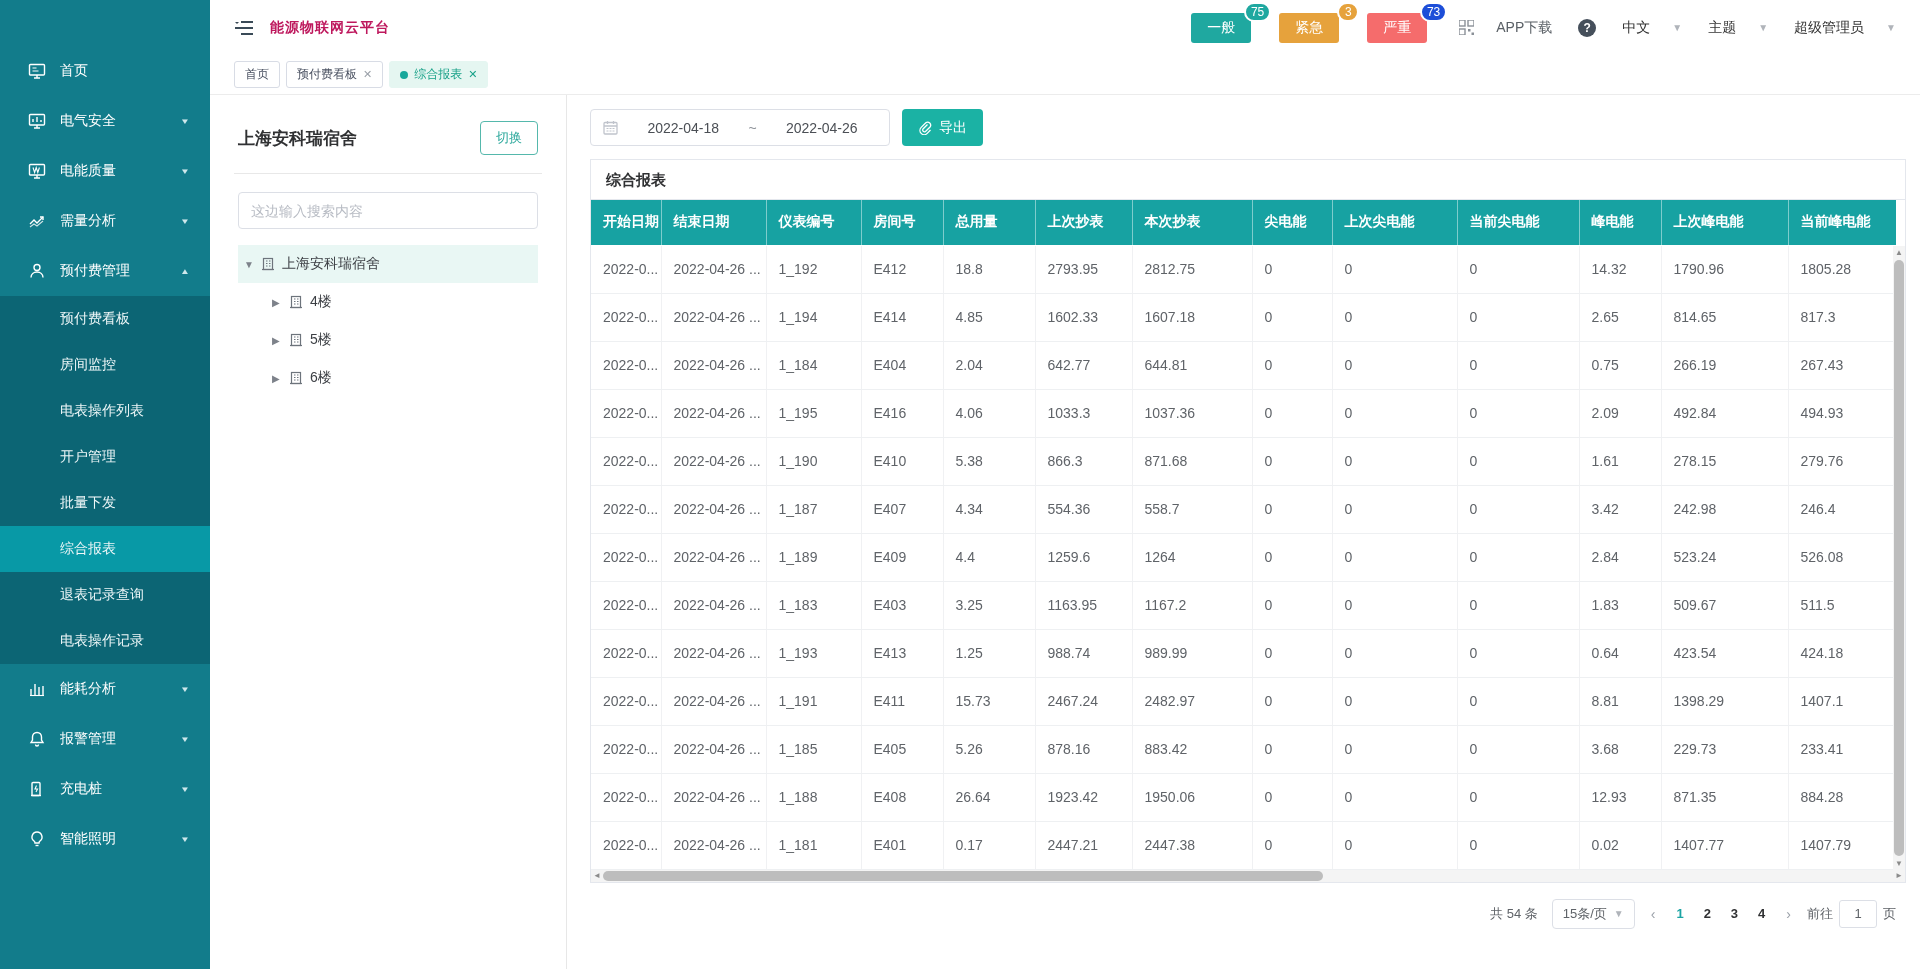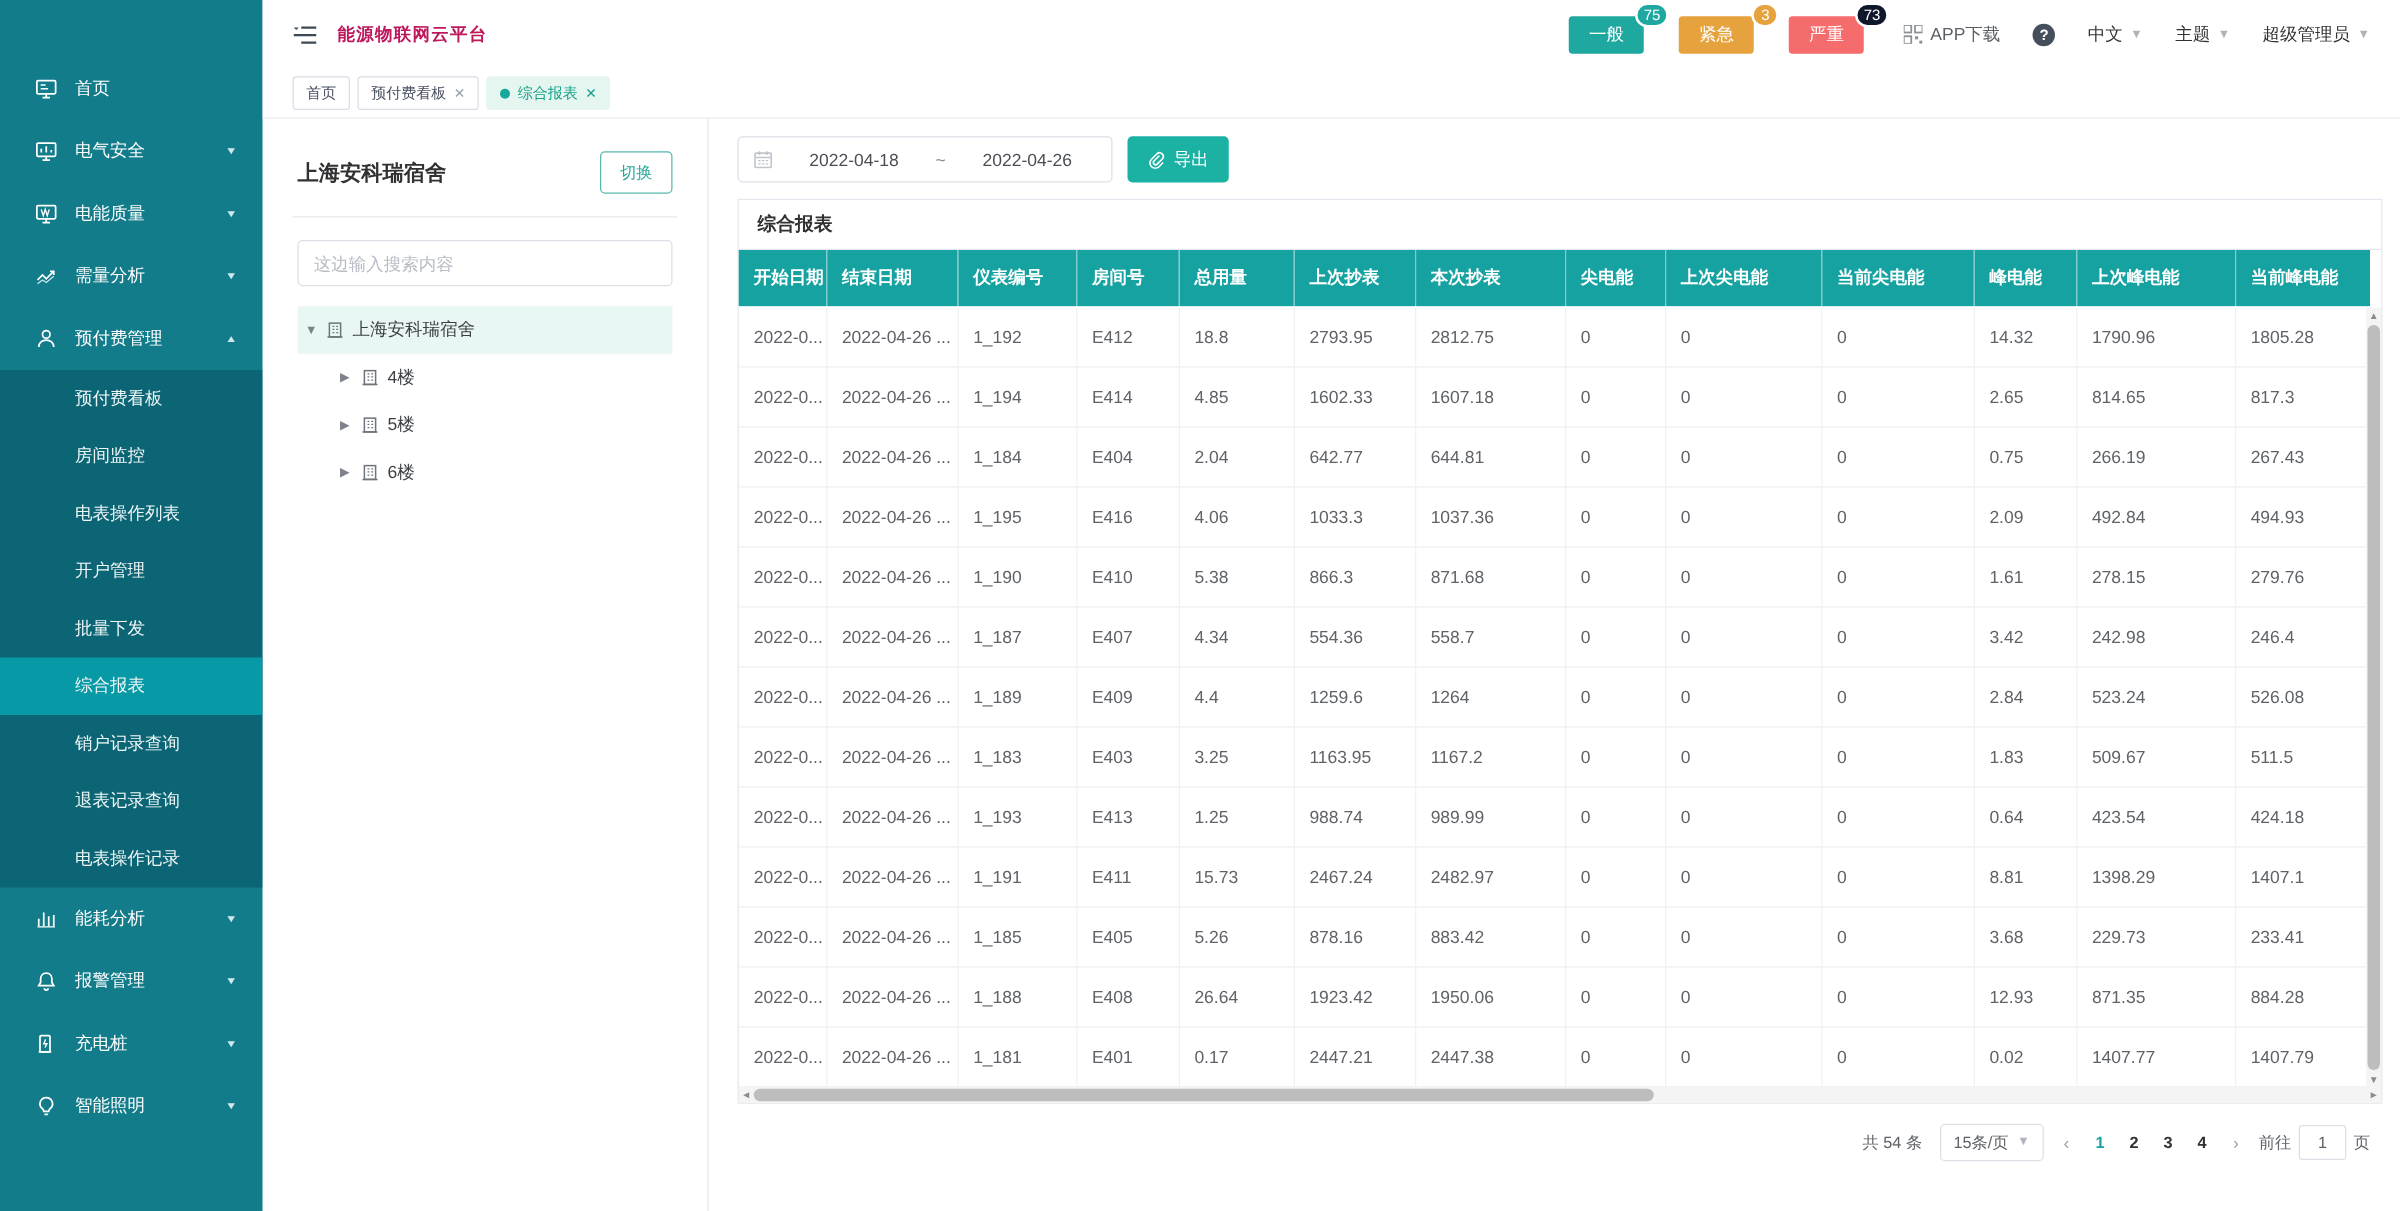--- a/index.html
+++ b/index.html
@@ -20,21 +20,21 @@
   
   .right { flex:1; display:flex; flex-direction:column; height:969px; overflow:hidden; }
 
   .topbar { height:55px; display:flex; align-items:center; padding:0 24px; background:#fff; }
   .collapse-ico { width:20px; height:16px; margin-right:16px; cursor:pointer; }
   .app-title { font-size:14px; font-weight:bold; color:#be185d; letter-spacing:1px; }
   .topbar-right { margin-left:auto; display:flex; align-items:center; gap:26px; }
   .badge-group { display:flex; align-items:flex-start; gap:28px; margin-right:6px; }
   .alarm-pill { position:relative; color:#fff; font-size:14px; padding:6px 16px; border-radius:3px; cursor:pointer; }
   .alarm-count { position:absolute; top:-11px; right:-20px; min-width:22px; height:20px; padding:0 5px; border-radius:10px; border:2px solid #fff; color:#fff; font-size:12px; display:flex; align-items:center; justify-content:center; }
-  .top-link { display:flex; align-items:center; gap:6px; font-size:14px; color:#5a6066; cursor:pointer; white-space:nowrap; }
+  .top-link { display:flex; align-items:center; gap:22px; font-size:14px; color:#5a6066; cursor:pointer; white-space:nowrap; }
   .top-link .chev { color:#b0b4ba; font-size:10px; }
   .qmark { width:18px; height:18px; border-radius:50%; background:#454f5b; color:#fff; font-size:12px; display:inline-flex; align-items:center; justify-content:center; font-weight:bold; }
 
   .tabbar { height:40px; display:flex; align-items:center; gap:6px; padding:0 24px; border-bottom:1px solid #ececec; background:#fff; }
   .tab { height:27px; display:flex; align-items:center; gap:6px; padding:0 10px; border:1px solid #d8dce5; border-radius:3px; font-size:12px; color:#495060; cursor:pointer; background:#fff; }
   .tab .x { color:#9aa0a8; font-size:11px; }
   .tab.active { background:#e5f6f1; border-color:#e5f6f1; color:#18a188; }
   .tab.active .dot { width:8px; height:8px; border-radius:50%; background:#18a79b; }
   .tab.active .x { color:#18a188; }
 
@@ -143,21 +143,20 @@
       <span class="s-label">预付费管理</span>
       <span class="chev">▲</span>
     </div>
     <div class="submenu" id="submenu">
         <div class="sub-item">预付费看板</div>
         <div class="sub-item">房间监控</div>
         <div class="sub-item">电表操作列表</div>
         <div class="sub-item">开户管理</div>
         <div class="sub-item">批量下发</div>
         <div class="sub-item active">综合报表</div>
-        <div class="sub-item">销户记录查询</div>
         <div class="sub-item">退表记录查询</div>
         <div class="sub-item">电表操作记录</div>
       </div>
     <div class="side-item">
       <span class="s-ico">
           <svg class="icn" width="18" height="18" viewBox="0 0 18 18">
             <path d="M3 15V9M7 15V4M11 15v-8M15 15V6"></path>
             <path d="M2 15.5h14" stroke-width="1.1"></path>
           </svg>
         </span>
@@ -204,21 +203,21 @@
         <svg width="20" height="16" viewBox="0 0 20 16" stroke="#3a4a57" stroke-width="1.8" fill="#3a4a57">
             <path d="M7 2h12M1 8h18M7 14h12" fill="none"></path>
             <path d="M1 2l4 0 -2 2z" stroke="none"></path>
           </svg>
       </span>
       <span class="app-title">能源物联网云平台</span>
       <div class="topbar-right">
         <div class="badge-group" id="alarm-badges">
             <span class="alarm-pill" style="background: rgb(31, 168, 160);">一般<span class="alarm-count" style="background: rgb(31, 168, 160);">75</span></span>
             <span class="alarm-pill" style="background: rgb(230, 162, 60);">紧急<span class="alarm-count" style="background: rgb(230, 162, 60);">3</span></span>
-            <span class="alarm-pill" style="background: rgb(245, 108, 108);">严重<span class="alarm-count" style="background: #0f172a;">73</span></span>
+            <span class="alarm-pill" style="background: rgb(245, 108, 108);">严重<span class="alarm-count" style="background: #1d4ed8;">73</span></span>
           </div>
         <span class="top-link">
           <svg width="15" height="15" viewBox="0 0 15 15" fill="#8a9097">
               <rect x="0" y="0" width="6" height="6" fill="none" stroke="#8a9097" stroke-width="1.4"></rect>
               <rect x="9" y="0" width="6" height="6" fill="none" stroke="#8a9097" stroke-width="1.4"></rect>
               <rect x="0" y="9" width="6" height="6" fill="none" stroke="#8a9097" stroke-width="1.4"></rect>
               <rect x="9" y="9" width="2.5" height="2.5"></rect>
               <rect x="12.5" y="12.5" width="2.5" height="2.5"></rect>
             </svg>
           <span>APP下载</span>

